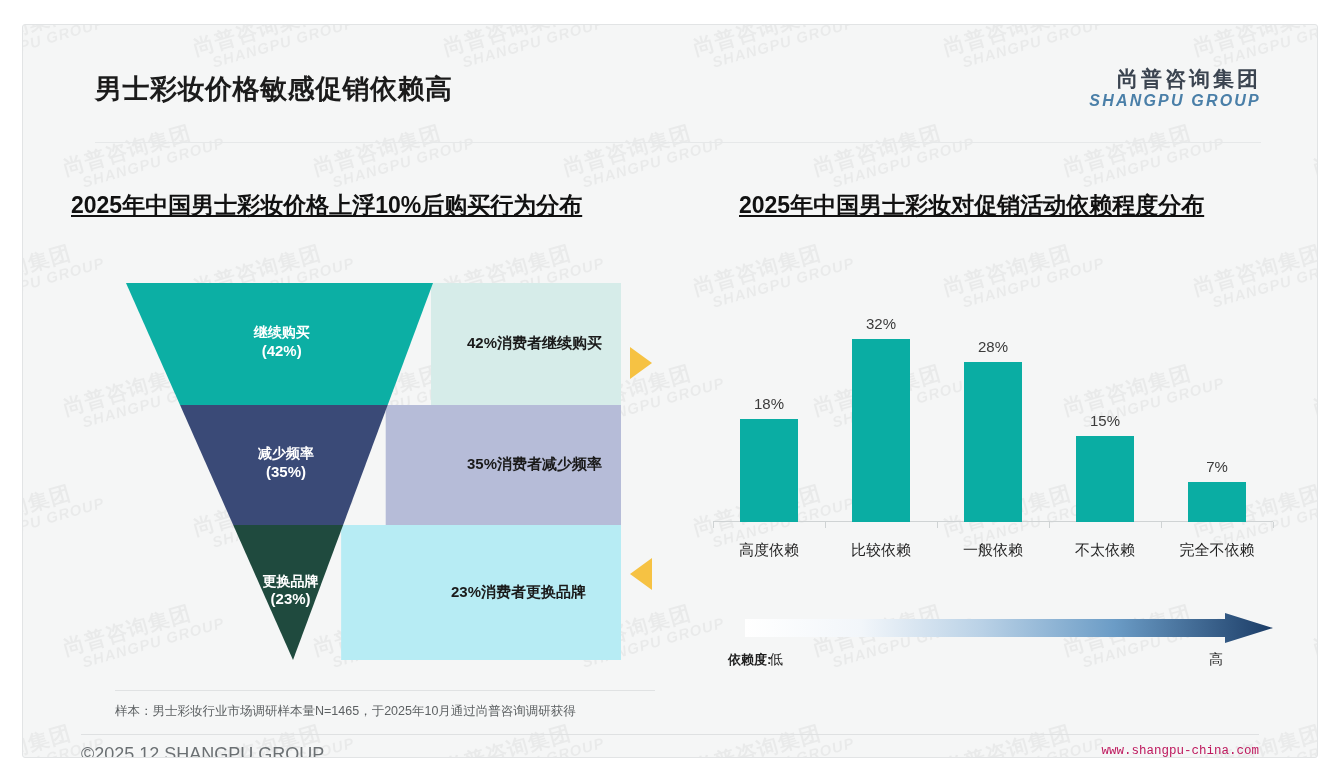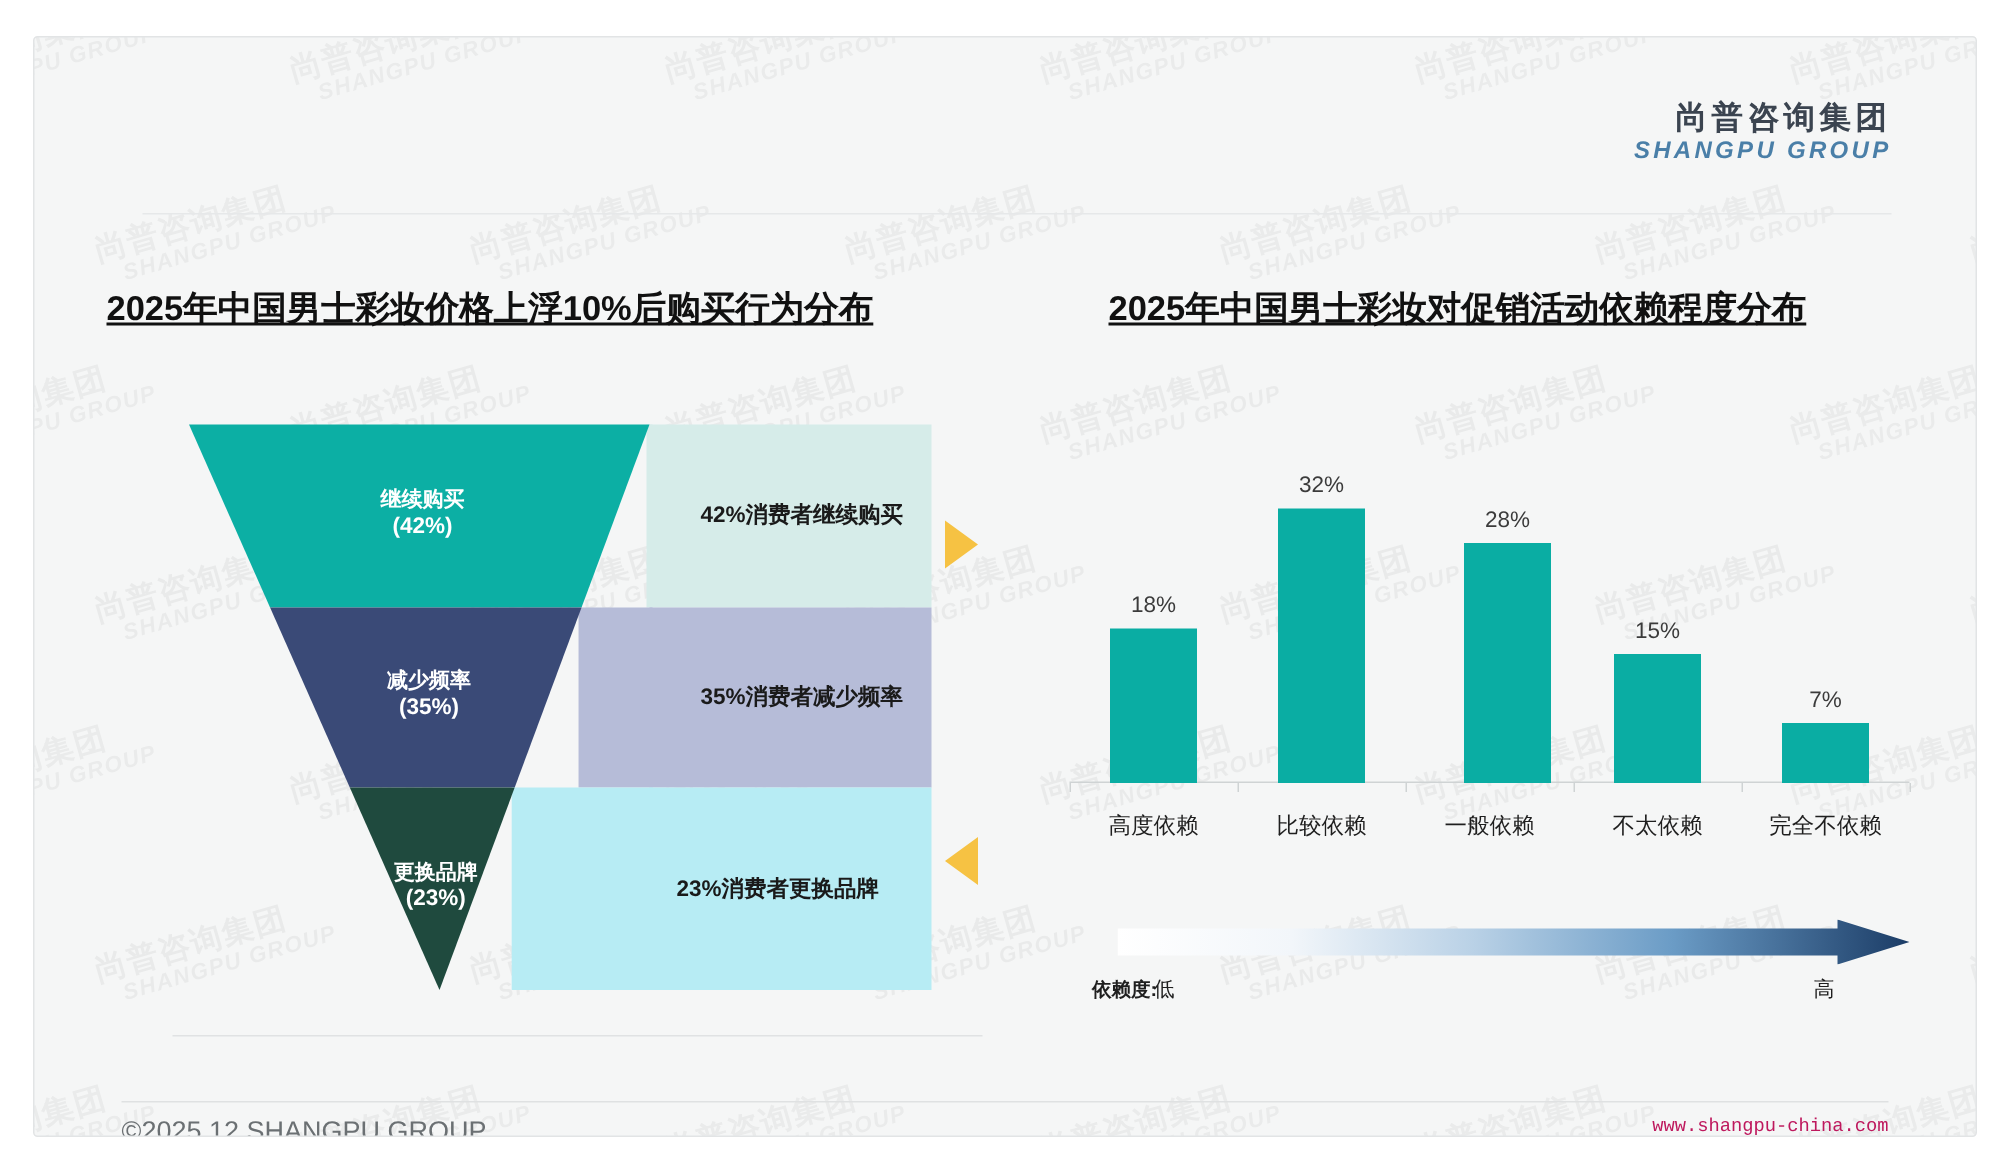--- a/index.html
+++ b/index.html
@@ -466,20 +466,21 @@
         <span class="cn">尚普咨询集团</span>
         <span class="en">SHANGPU GROUP</span>
       </div>
       <div class="wm" style="left: 1170px; top: 710px;">
         <span class="cn">尚普咨询集团</span>
         <span class="en">SHANGPU GROUP</span>
       </div>
     </div>
 
   <div id="header">
+    <div id="page-title">男士彩妆价格敏感促销依赖高</div>
     <div id="brand-logo">
       <div class="brand-cn">尚普咨询集团</div>
       <div class="brand-en">SHANGPU GROUP</div>
     </div>
   </div>
   <div id="header-rule"></div>
 
   <div class="sec-title" id="sec-title-left">2025年中国男士彩妆价格上浮10%后购买行为分布</div>
   <div class="sec-title" id="sec-title-right">2025年中国男士彩妆对促销活动依赖程度分布</div>
 
@@ -524,21 +525,21 @@
           <div class="bar-rect" style="height: 102.857px; background: rgb(10, 173, 163);"></div>
         </div>
         <div class="bar-tick" style="left: 112px;"></div>
         <div class="bar-cat" style="left: 0px;">高度依赖</div>
         <div class="bar-col" style="left: 112px;">
           <div class="bar-val">32%</div>
           <div class="bar-rect" style="height: 182.857px; background: rgb(10, 173, 163);"></div>
         </div>
         <div class="bar-tick" style="left: 224px;"></div>
         <div class="bar-cat" style="left: 112px;">比较依赖</div>
-        <div class="bar-col" style="left: 236px;">
+        <div class="bar-col" style="left: 224px;">
           <div class="bar-val">28%</div>
           <div class="bar-rect" style="height: 160px; background: rgb(10, 173, 163);"></div>
         </div>
         <div class="bar-tick" style="left: 336px;"></div>
         <div class="bar-cat" style="left: 224px;">一般依赖</div>
         <div class="bar-col" style="left: 336px;">
           <div class="bar-val">15%</div>
           <div class="bar-rect" style="height: 85.7143px; background: rgb(10, 173, 163);"></div>
         </div>
         <div class="bar-tick" style="left: 448px;"></div>
@@ -565,18 +566,19 @@
         </linearGradient>
       </defs>
       <polygon points="0,6 480,6 480,0 528,15 480,30 480,24 0,24" fill="url(#legend-grad)"></polygon>
     </svg>
     <div id="legend-label">依赖度:</div>
     <div id="legend-low">低</div>
     <div id="legend-high">高</div>
   </div>
 
   <div id="footnote-rule"></div>
+  <div id="footnote">样本：男士彩妆行业市场调研样本量N=1465，于2025年10月通过尚普咨询调研获得</div>
 
   <div id="footer-rule"></div>
   <div id="footer-left">©2025.12 SHANGPU GROUP</div>
   <div id="footer-right">www.shangpu-china.com</div>
 
 </div>
 
 </body></html>

